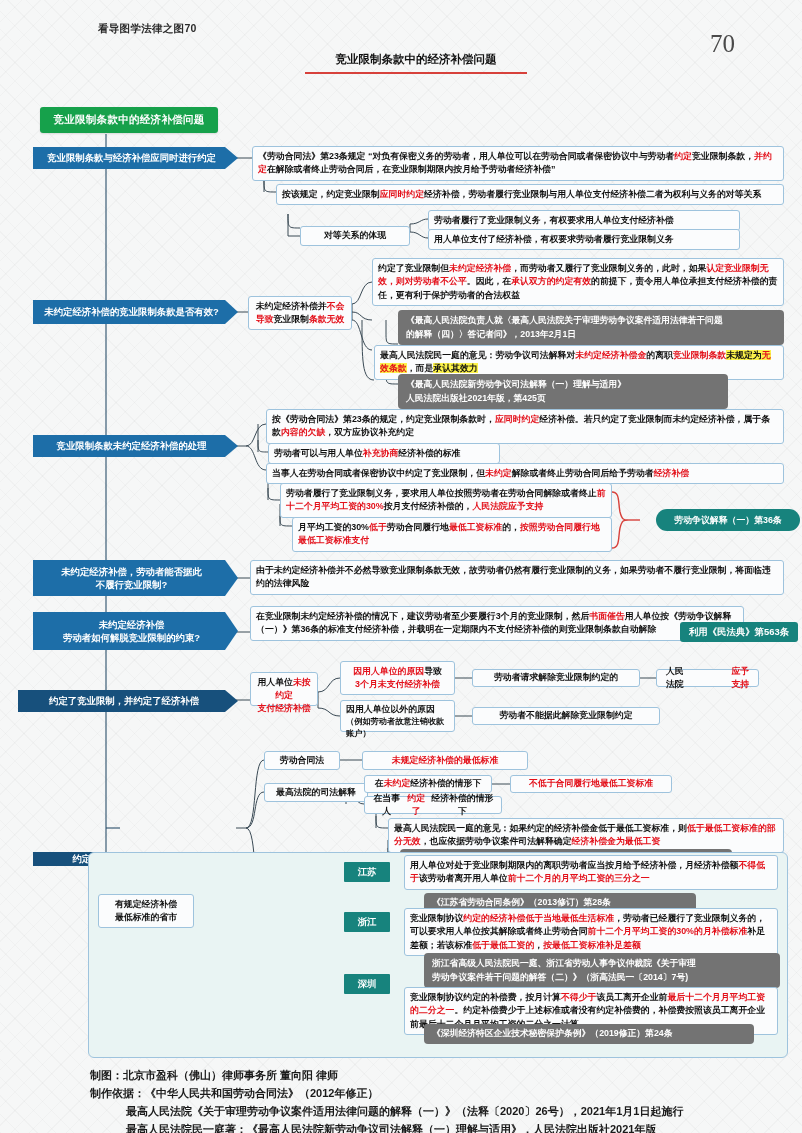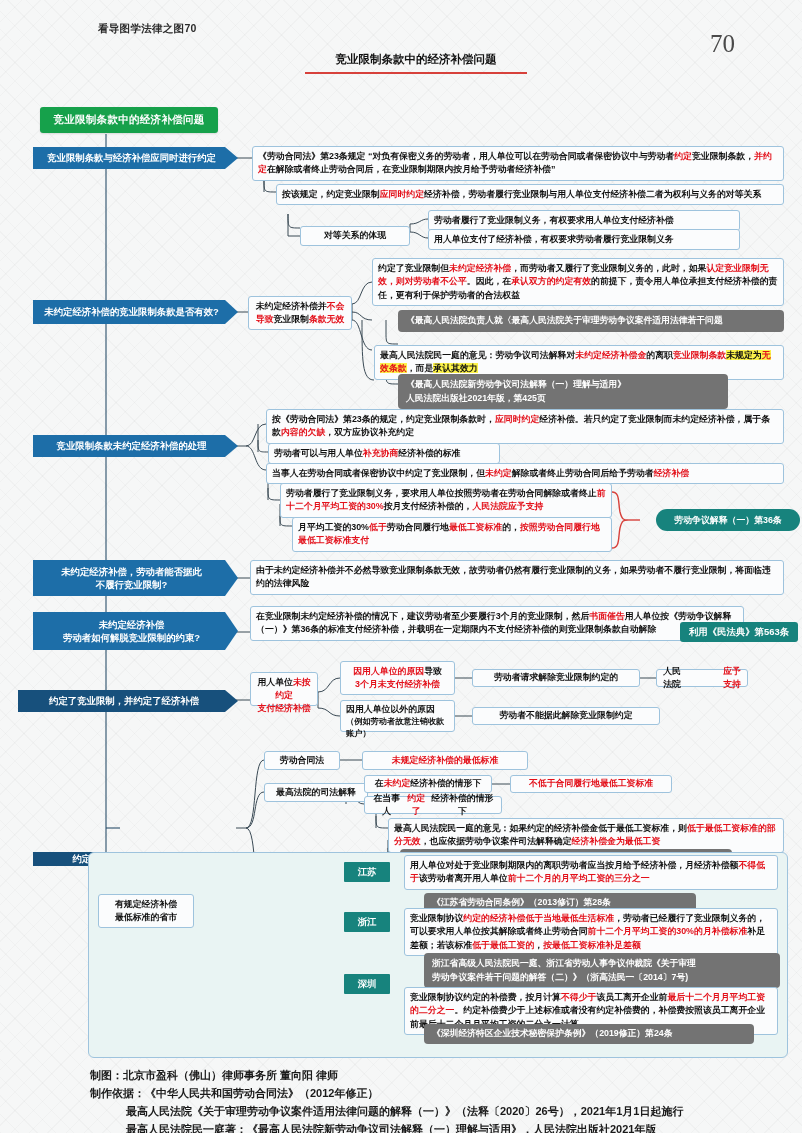--- a/index.html
+++ b/index.html
@@ -251,20 +251,21 @@
     <span>未约定经济补偿并</span><span class="r">不会</span><br>
     <span class="r">导致</span><span>竞业限制</span><span class="r">条款无效</span>
   </div>
 
   <div class="node wbox" style="left:372px; top:258px; width:412px;">
     <span>约定了竞业限制但</span><span class="r">未约定经济补偿</span><span>，而劳动者又履行了竞业限制义务的，此时，如果</span><span class="r">认定竞业限制无效，则对劳动者不公平</span><span>。因此，在</span><span class="r">承认双方的约定有效</span><span>的前提下，责令用人单位承担支付经济补偿的责任，更有利于保护劳动者的合法权益</span>
   </div>
 
   <div class="node tbox" style="left:398px; top:310px; width:386px;">
     <div>《最高人民法院负责人就〈最高人民法院关于审理劳动争议案件适用法律若干问题</div>
+    <div>的解释（四）〉答记者问》，2013年2月1日</div>
   </div>
 
   <div class="node wbox" style="left:374px; top:345px; width:410px;">
     <span>最高人民法院民一庭的意见：劳动争议司法解释对</span><span class="r">未约定经济补偿金</span><span>的离职</span><span class="r">竞业限制条款</span><span class="hl">未规定为</span><span class="hl-r">无效条款</span><span>，而是</span><span class="hl">承认其效力</span>
   </div>
 
   <div class="node tbox" style="left:398px; top:374px; width:330px;">
     <div>《最高人民法院新劳动争议司法解释（一）理解与适用》</div>
     <div>人民法院出版社2021年版，第425页</div>
   </div>
@@ -328,21 +329,21 @@
   </div>
 
   <div class="node wbox" style="left:340px; top:661px; width:115px; height:34px; text-align:center; line-height:1.45; padding-top:3px;">
     <span class="r">因用人单位的原因</span><span>导致</span><br><span class="r">3个月未支付经济补偿</span>
   </div>
 
   <div class="node wbox center" style="left:472px; top:669px; width:168px; height:18px;text-align:center;">
     <span>劳动者请求解除竞业限制约定的</span>
   </div>
 
-  <div class="node wbox center" style="left:656px; top:669px; width:92px; height:18px;gap:40px;">
+  <div class="node wbox center" style="left:656px; top:669px; width:103px; height:18px;gap:40px;">
     <span>人民法院</span>
       <span class="r">应予支持</span>
   </div>
 
   <div class="node wbox" style="left:340px; top:700px; width:115px; height:32px; line-height:1.45; padding-top:2px;">
     <div>因用人单位以外的原因</div>
     <div style="font-size:8.2px;">（例如劳动者故意注销收款账户）</div>
   </div>
 
   <div class="node wbox center" style="left:472px; top:707px; width:188px; height:18px;">

